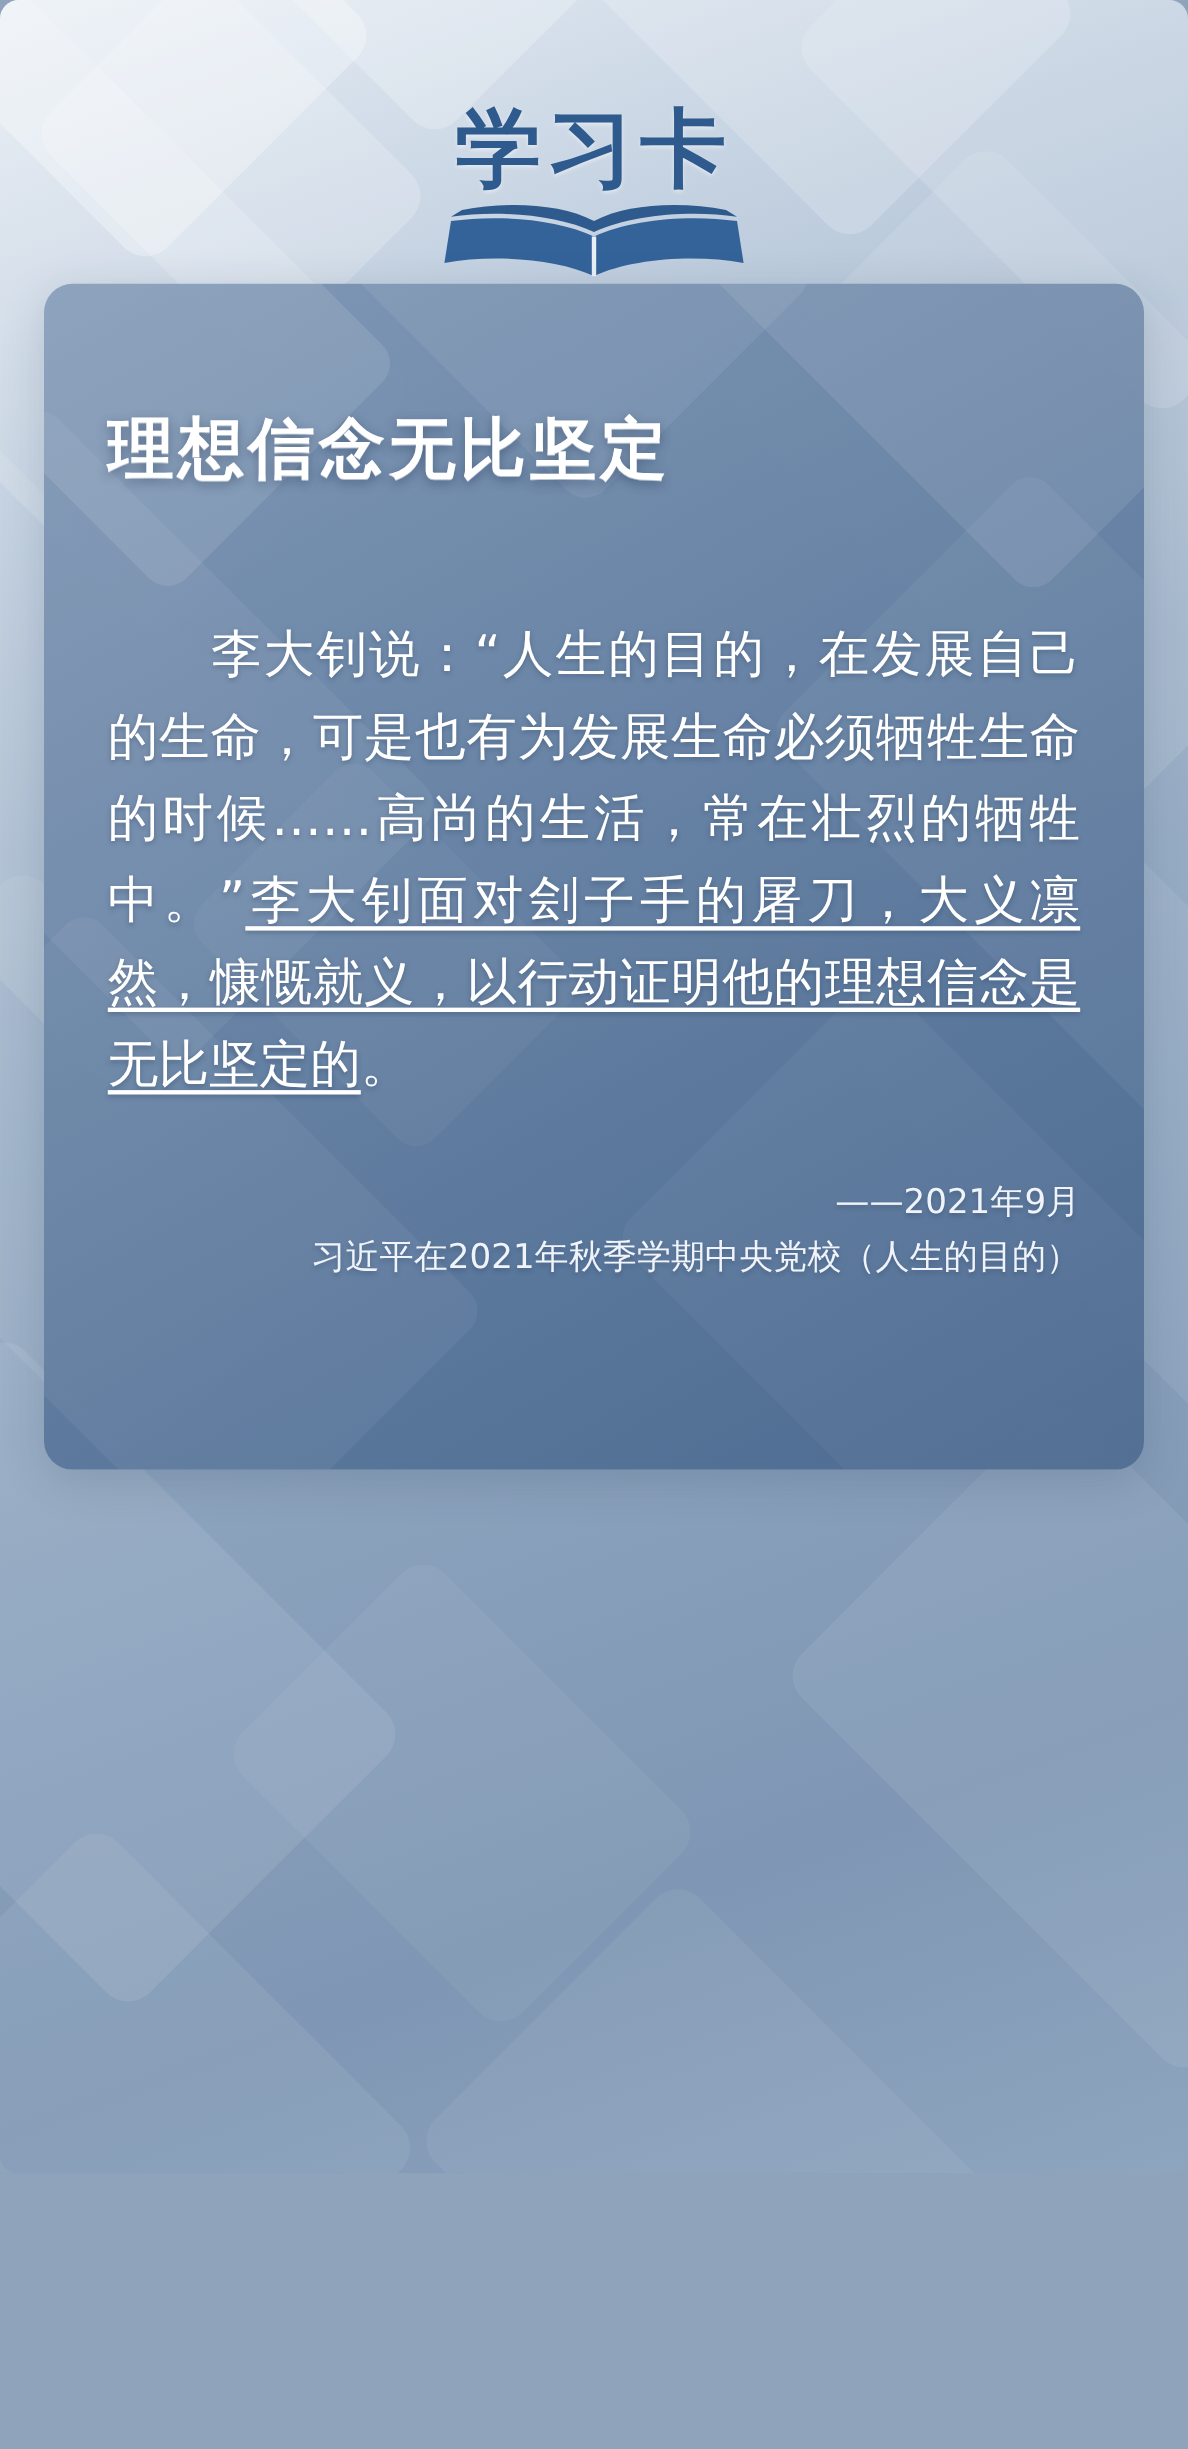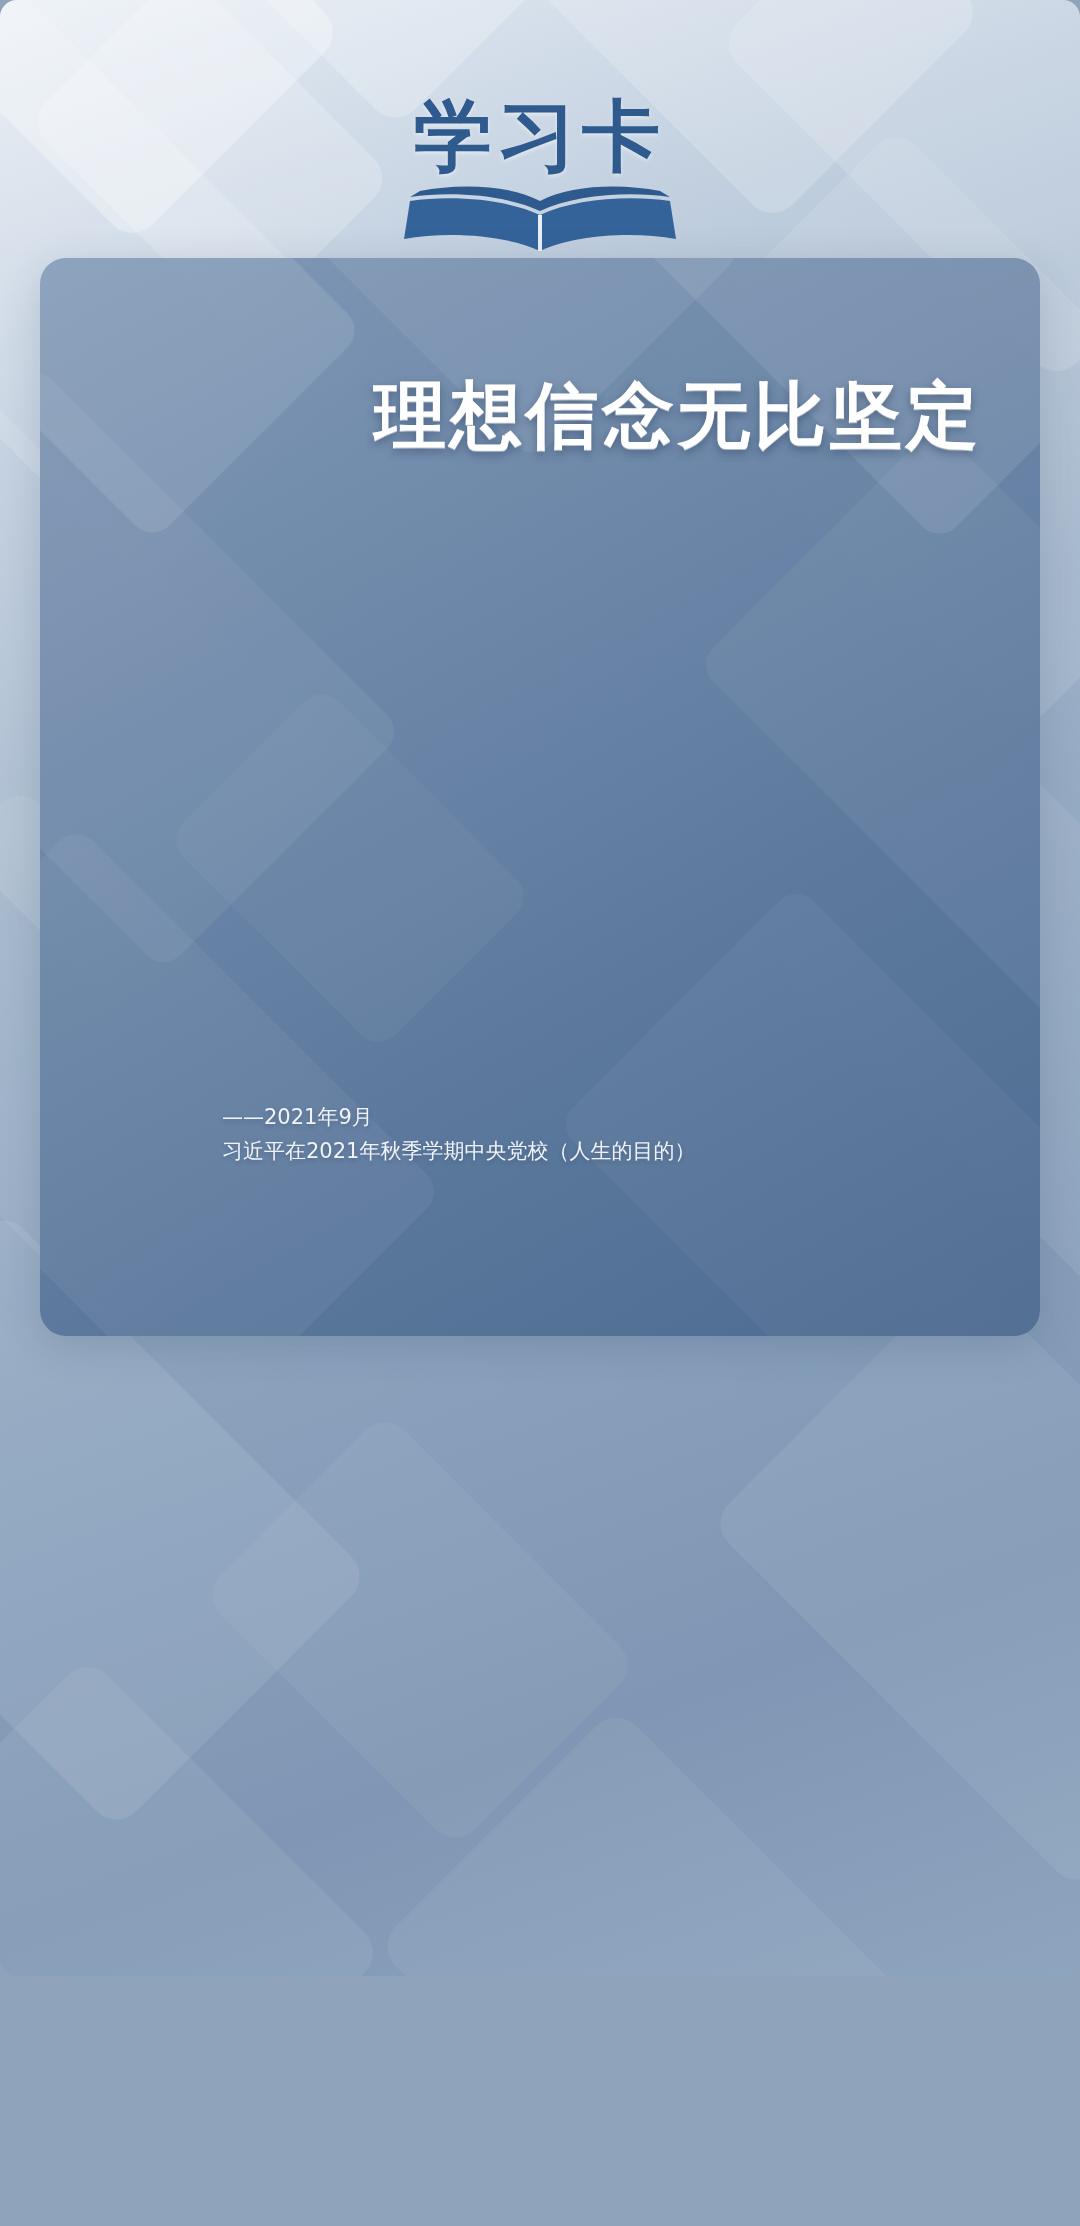--- a/index.html
+++ b/index.html
@@ -80,24 +80,24 @@
     display: block;
     transform: rotate(45deg);
     border-radius: 24px;
   }
   .card-inner {
     position: relative;
     padding: 0 58px;
   }
   .title {
     margin-top: 110px;
-    text-align: right;
+    text-align: left;
     font-family: Liberation Mono, monospace;
     font-weight: bold;
-    font-size: 72px;
+    font-size: 60px;
     letter-spacing: 4px;
     color: #ffffff;
     text-shadow: 0 4px 10px rgba(30,50,80,0.45), 0 1px 0 #dfe8f2;
   }
   .body-text {
     margin-top: 108px;
     font-family: "DejaVu Sans", sans-serif;
     font-size: 46px;
     line-height: 1.62;
     color: #ffffff;
@@ -110,23 +110,23 @@
   }
   .body-text u {
     text-decoration: underline;
     text-underline-offset: 8px;
   }
   .source {
     position: absolute;
     right: 58px;
     bottom: 168px;
     width: 760px;
-    text-align: left;
+    text-align: right;
     font-family: "DejaVu Sans", sans-serif;
-    font-size: 21px;
+    font-size: 31px;
     line-height: 1.62;
     color: #f0f4fa;
     text-shadow: 0 2px 4px rgba(35,55,85,0.3);
   }
   
   .footer {
     position: absolute;
     left: 0;
     right: 0;
     bottom: 108px;
@@ -218,20 +218,23 @@
       <i style="left:-200px; top:240px; width:520px; height:340px; background:rgba(255,255,255,0.06);"></i>
       <i style="left:700px; top:300px; width:520px; height:340px; background:rgba(255,255,255,0.05);"></i>
       <i style="left:-160px; top:700px; width:520px; height:340px; background:rgba(255,255,255,0.05);"></i>
       <i style="left:560px; top:760px; width:520px; height:340px; background:rgba(255,255,255,0.04);"></i>
       <i style="left:160px; top:500px; width:300px; height:220px; background:rgba(255,255,255,0.04);"></i>
     </div>
 
     <div class="card-inner">
       <div class="title">理想信念无比坚定</div>
 
+      <div class="body-text">
+        <span class="indent"></span><span>李大钊说：“人生的目的，在发展自己的生命，可是也有为发展生命必须牺牲生命的时候……高尚的生活，常在壮烈的牺牲中。”</span><u>李大钊面对刽子手的屠刀，大义凛然，慷慨就义，以行动证明他的理想信念是无比坚定的</u><span>。</span>
+      </div>
     </div>
 
     <div class="source">
       <div>——2021年9月</div>
       <div>习近平在2021年秋季学期中央党校（人生的目的）</div>
     </div>
   </div>
 
 
 </div>

